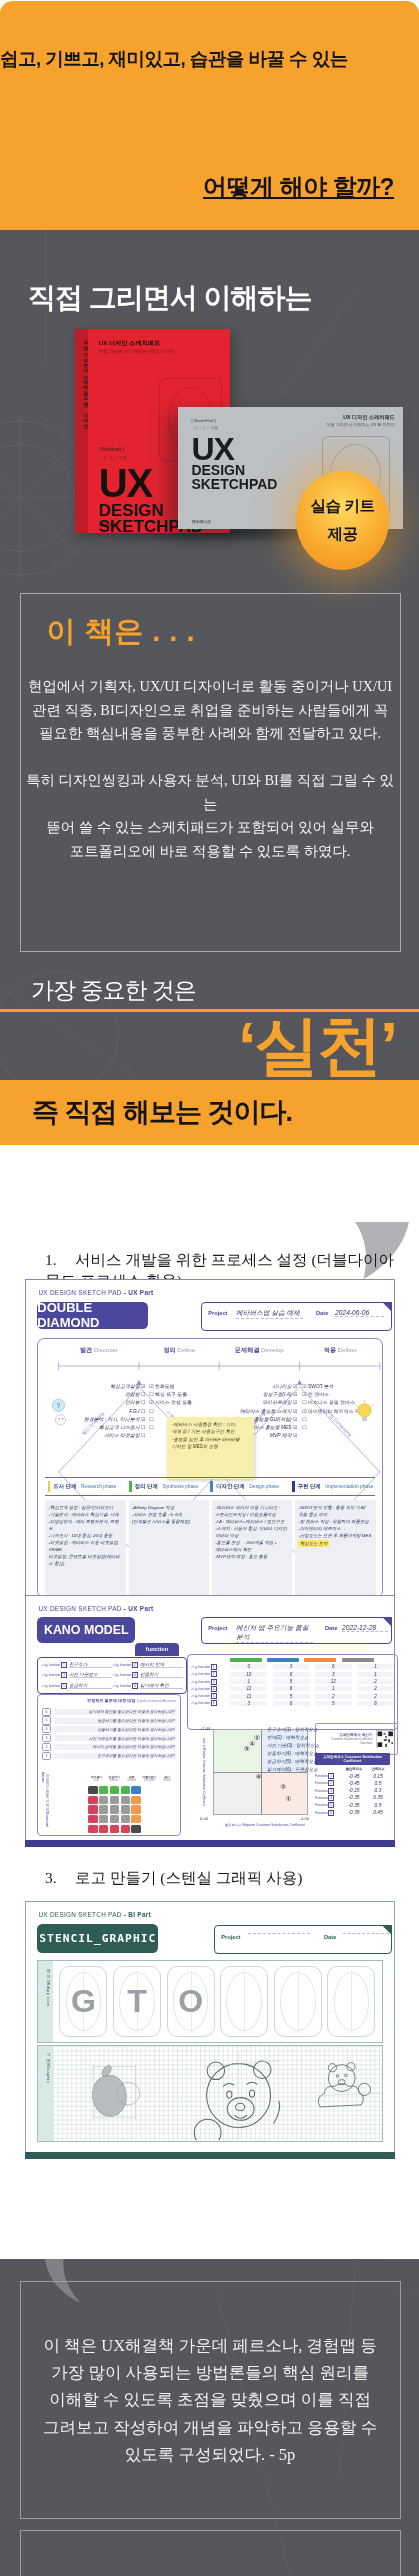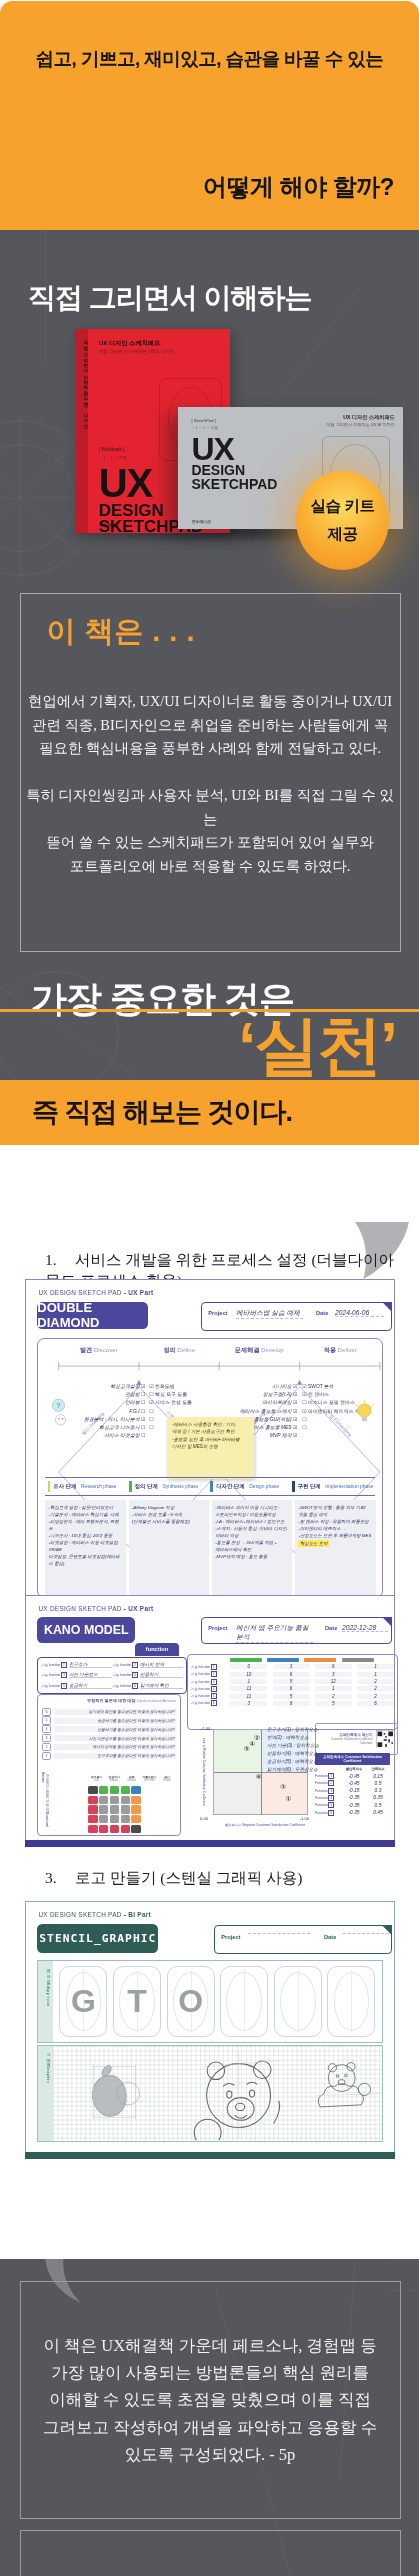--- a/index.html
+++ b/index.html
@@ -2,24 +2,24 @@
 <html style="font-size:8.2px"><head>
 <meta charset="utf-8">
 <style>
   html,body{margin:0;padding:0;background:#fff;}
   body{font-family:"Liberation Sans","DejaVu Sans",sans-serif;}
   #page{position:relative;width:419px;height:3192px;margin:0 auto;background:#fff;overflow:hidden;}
   .hand{font-style:italic;color:#2F3160;}
 
   
   .hero{position:absolute;top:1px;left:0;width:419px;height:229px;background:#F6A22D;border-radius:12.4px 12.4px 0 0;}
-  .hero-tagline{position:absolute;top:45px;left:0;width:100%;text-align:center;font-size:18.5px;font-weight:800;color:#141414;letter-spacing:-0.5px;}
+  .hero-tagline{position:absolute;top:45px;left:0;width:100%;text-align:left;font-size:18.5px;font-weight:800;color:#141414;letter-spacing:-0.5px;}
   .hero-band{position:absolute;top:77px;left:0;width:100%;height:92px;background:#55575C;overflow:visible;}
   .hero-ux{position:absolute;left:26px;top:-8.2px;font-size:102px;font-weight:800;color:#F6A22D;letter-spacing:-4.1px;line-height:1;text-shadow:0 0 12.4px rgba(246,162,45,.85),0 0 3.1px rgba(246,162,45,.6);}
-  .hero-q{position:absolute;top:170px;right:25px;font-size:24px;font-weight:800;color:#141414;letter-spacing:-0.5px;}
+  .hero-q{position:absolute;top:170px;right:25px;font-size:24px;font-weight:800;color:#141414;letter-spacing:-0.5px;text-decoration:underline;}
   .hero-tail{position:absolute;top:229px;left:348px;width:67px;height:53px;}
 
   
   .main-dark{position:absolute;top:230px;left:0;width:419px;height:850px;background:#55575C;}
   .deco{position:absolute;left:0;top:0;pointer-events:none;}
   .intro-h1{position:absolute;left:28px;top:49px;font-size:28px;font-weight:800;color:#FFFFFF;letter-spacing:-1px;}
   .intro-h2{position:absolute;right:27px;top:84px;font-size:28px;font-weight:800;color:#FFFFFF;letter-spacing:-0.5px;text-align:right;}
   .book-shadow{position:absolute;left:62px;top:290px;width:335px;height:23px;background:radial-gradient(ellipse at center,rgba(18,20,23,.55),rgba(18,20,23,0) 70%);filter:blur(2.6px);}
   .book-red{position:absolute;left:75px;top:99px;width:155px;height:204px;display:flex;box-shadow:3.1px 4.1px 11.3px rgba(20,22,25,.35);}
   .book-red .spine{width:13.4px;background:#BF1C27;color:#1a1a1a;writing-mode:vertical-rl;font-size:4.6px;font-weight:700;padding-top:8.2px;text-align:left;letter-spacing:0.5px;}
@@ -43,22 +43,22 @@
   .gb-big .b1{font-size:32px;display:block;}
   .gb-big .b2{font-size:14px;display:block;letter-spacing:0;}
   .gb-pub{position:absolute;left:13.4px;bottom:5.2px;font-size:3.9px;color:#3f4144;font-weight:700;}
   .gb-guide{position:absolute;right:13.4px;top:29px;width:66px;height:77px;border:0.5px solid rgba(0,0,0,.18);border-radius:6.2px;}
   .gb-guide:before{content:"";position:absolute;inset:7.2px;border:0.5px solid rgba(0,0,0,.15);border-radius:50%;}
   .badge{position:absolute;left:296px;top:241px;width:93px;height:99px;border-radius:50%;background:radial-gradient(circle at 50% 36%,#FFDA5E 0%,#F8A92E 58%,#EF8C1A 100%);box-shadow:0 0 32px 13.4px rgba(246,160,40,.4);display:flex;flex-direction:column;align-items:center;justify-content:center;gap:7.2px;}
   .badge span{font-size:15.5px;font-weight:800;color:#141414;letter-spacing:-0.5px;}
   .about{position:absolute;left:19.6px;top:363px;width:379px;height:357px;border:1px solid #A7A9AD;}
   .about-h{position:absolute;left:26px;top:17.5px;font-size:29px;font-weight:800;color:#F6A22D;letter-spacing:0.5px;}
   .about-body{position:absolute;left:0;top:80px;width:100%;text-align:center;font-family:"Liberation Serif","DejaVu Serif",serif;font-size:14.4px;line-height:1.64;color:#F4F4F4;}
-  .about-body p{margin:16px 0 23px;white-space:pre-line;}
-  .imp-h{position:absolute;left:31px;top:745px;font-size:36px;font-weight:700;color:#fff;letter-spacing:-1px;}
+  .about-body p{margin:1px 0 23px;white-space:pre-line;}
+  .imp-h{position:absolute;left:31px;top:745px;font-size:23px;font-weight:400;color:#fff;letter-spacing:-1px;}
   .imp-line{position:absolute;left:0;top:779px;width:100%;height:2.6px;background:#F6A22D;}
   .imp-big{position:absolute;right:23px;top:783px;font-size:65px;font-weight:800;color:#F6A22D;line-height:1;letter-spacing:-2.1px;}
 
   
   .declare{position:absolute;top:1080px;left:0;width:100%;height:65px;background:#F6A22D;}
   .declare span{position:absolute;left:32px;top:0;line-height:65px;font-size:27px;font-weight:800;color:#141414;letter-spacing:-1px;}
   .examples-band{position:absolute;top:1157px;left:0;width:100%;height:65px;background:#B0B2B5;}
   .examples-band span{display:block;text-align:center;line-height:65px;font-size:28px;font-weight:800;color:#4A4596;letter-spacing:-0.5px;}
   .band-tail{position:absolute;top:1222px;left:355px;width:54px;height:58px;}
 

